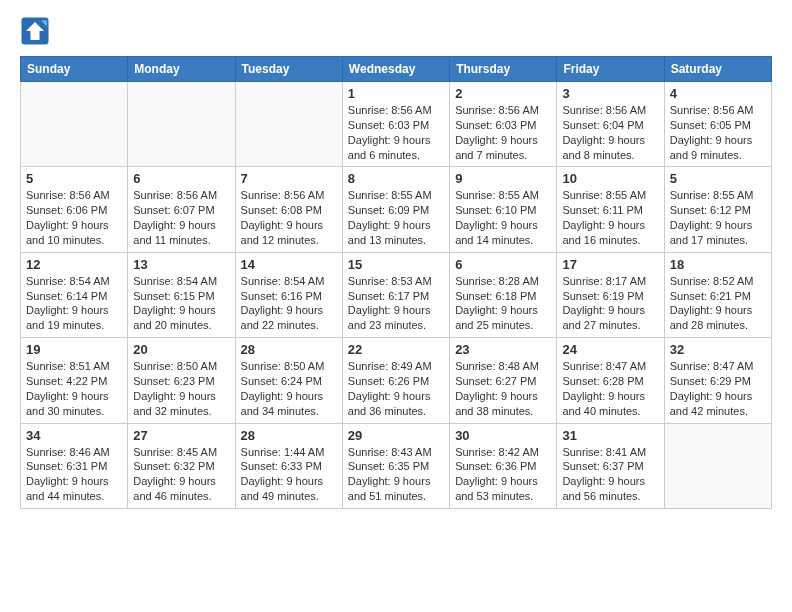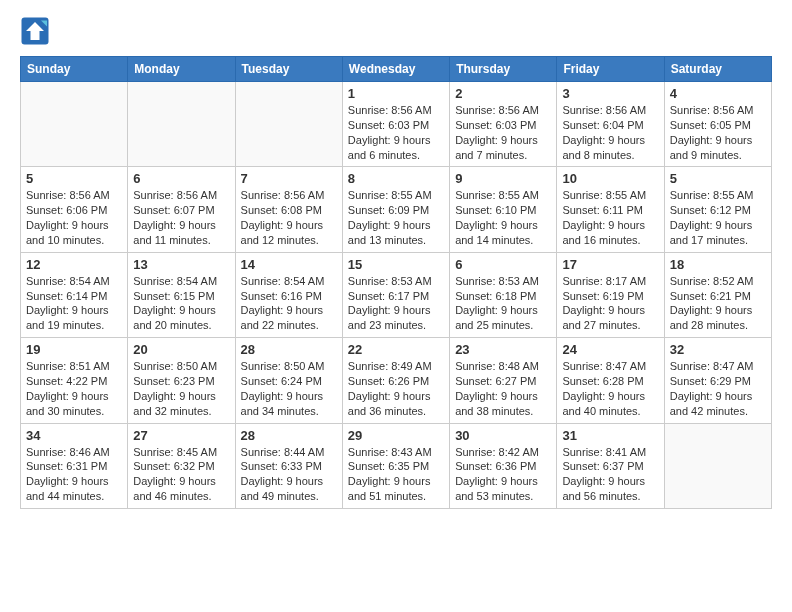--- a/index.html
+++ b/index.html
@@ -223,21 +223,21 @@
 Daylight: 9 hours and 22 minutes.</div>
           </td>
           <td>
             <div class="day-number">15</div>
             <div class="day-info">Sunrise: 8:53 AM
 Sunset: 6:17 PM
 Daylight: 9 hours and 23 minutes.</div>
           </td>
           <td>
             <div class="day-number">6</div>
-            <div class="day-info">Sunrise: 8:53 AM
+            <div class="day-info">Sunrise: 8:28 AM
 Sunset: 6:18 PM
 Daylight: 9 hours and 25 minutes.</div>
           </td>
           <td>
             <div class="day-number">17</div>
             <div class="day-info">Sunrise: 8:17 AM
 Sunset: 6:19 PM
 Daylight: 9 hours and 27 minutes.</div>
           </td>
           <td>
@@ -299,21 +299,21 @@
 Daylight: 9 hours and 44 minutes.</div>
           </td>
           <td>
             <div class="day-number">27</div>
             <div class="day-info">Sunrise: 8:45 AM
 Sunset: 6:32 PM
 Daylight: 9 hours and 46 minutes.</div>
           </td>
           <td>
             <div class="day-number">28</div>
-            <div class="day-info">Sunrise: 8:44 AM
+            <div class="day-info">Sunrise: 1:44 AM
 Sunset: 6:33 PM
 Daylight: 9 hours and 49 minutes.</div>
           </td>
           <td>
             <div class="day-number">29</div>
             <div class="day-info">Sunrise: 8:43 AM
 Sunset: 6:35 PM
 Daylight: 9 hours and 51 minutes.</div>
           </td>
           <td>

